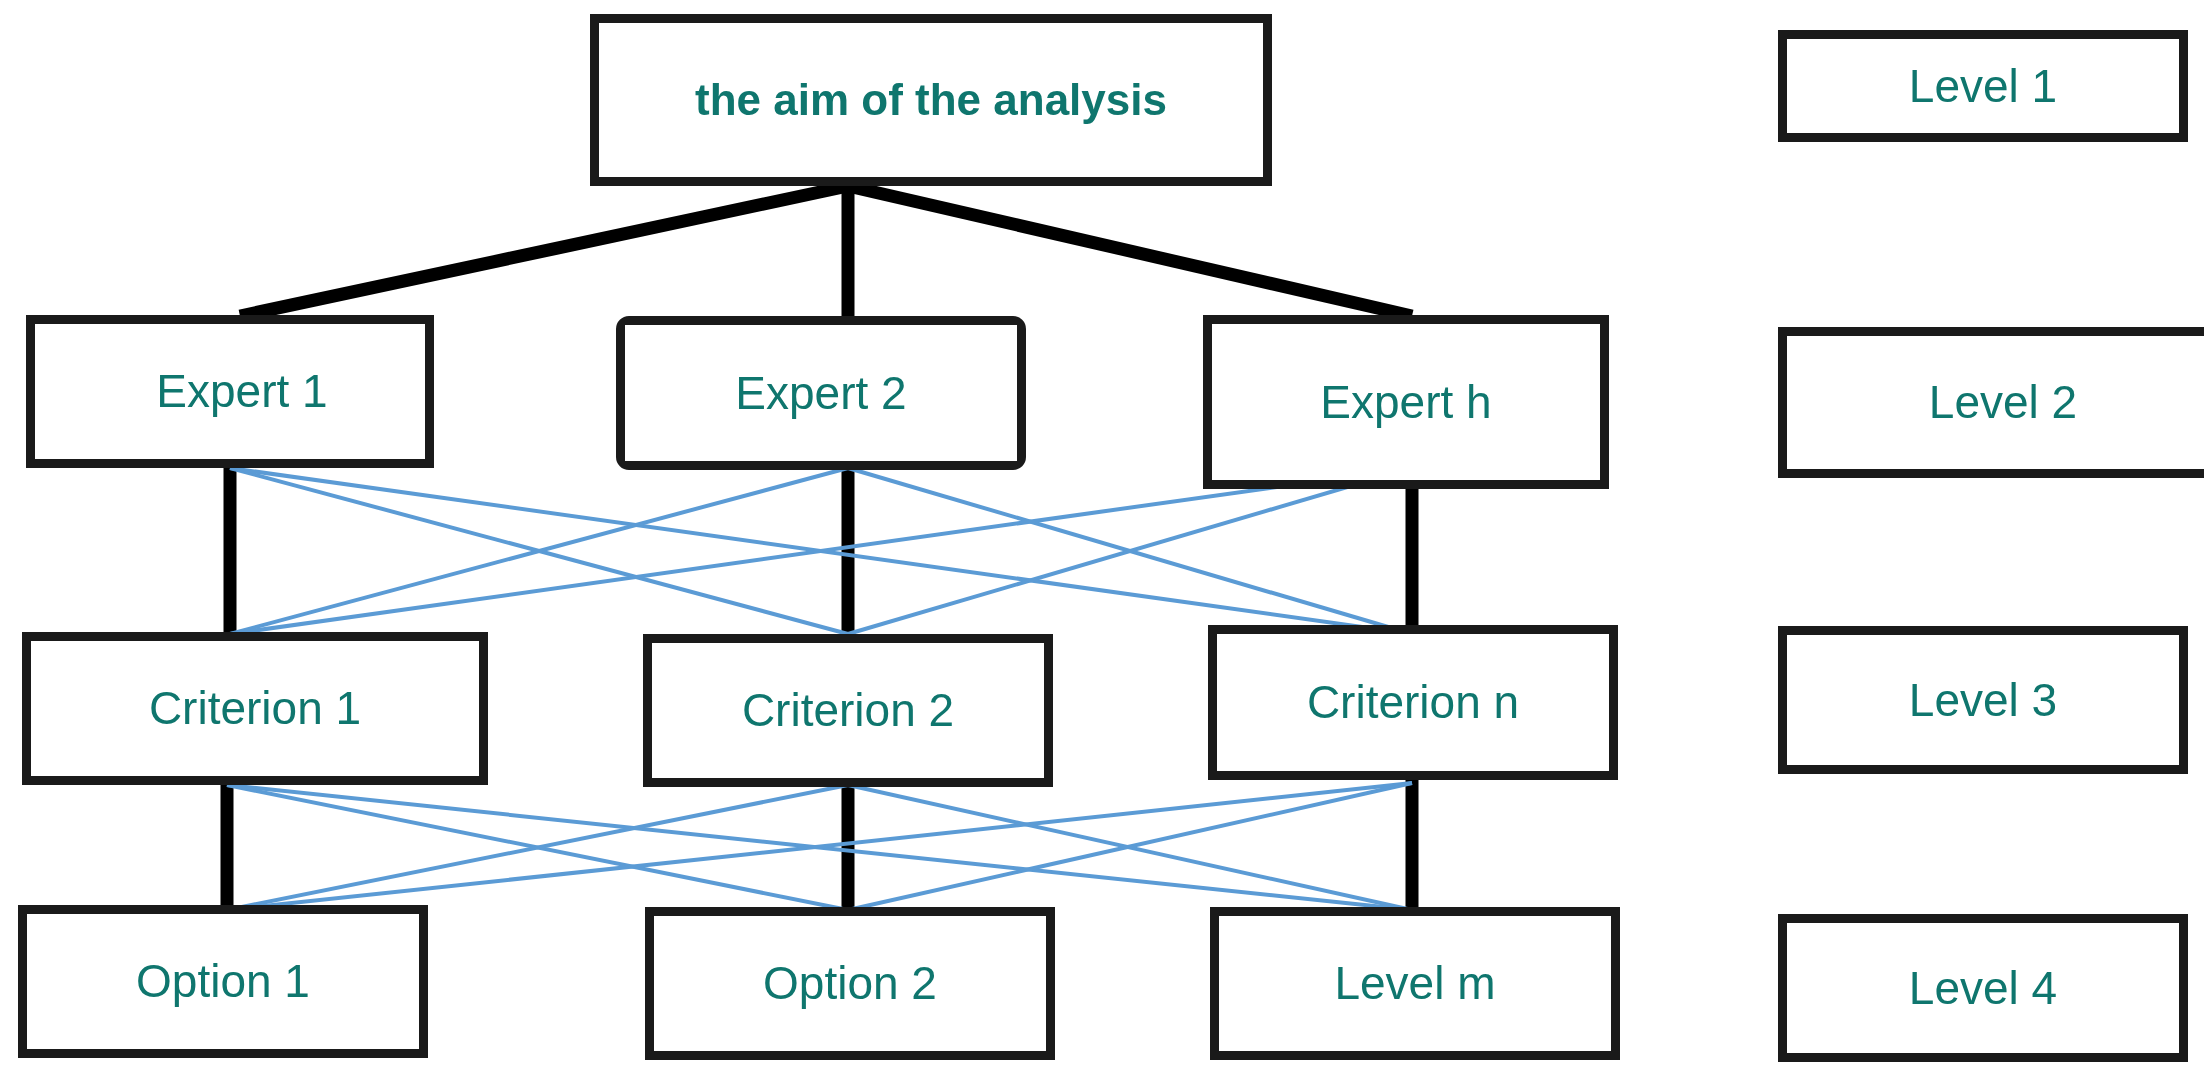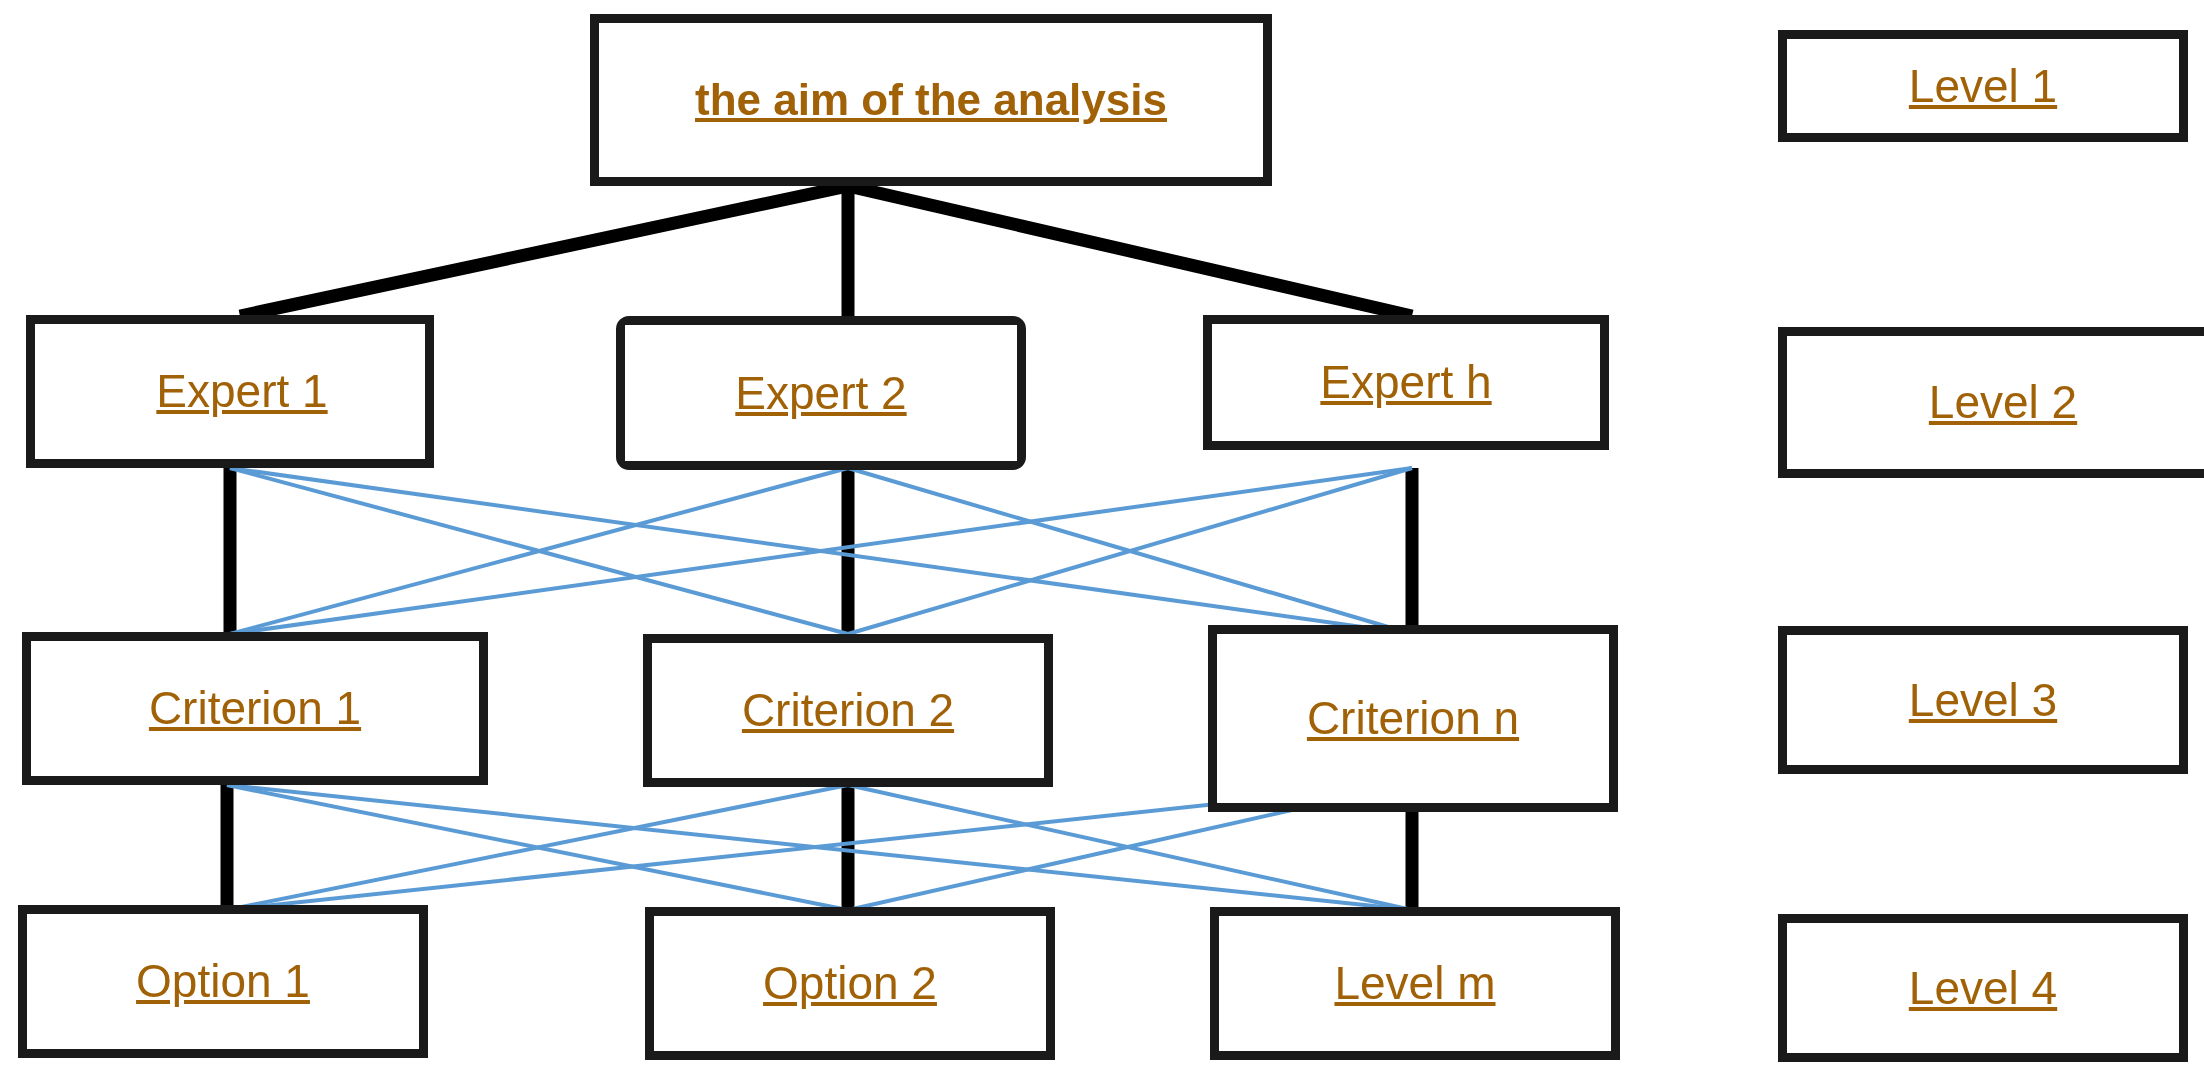--- a/index.html
+++ b/index.html
@@ -39,27 +39,26 @@
   .node-inner {
     box-sizing: border-box;
     width: 100%;
     height: 100%;
     border: 3px solid #ffffff;
     display: flex;
     align-items: center;
     justify-content: center;
   }
   .node-label {
-    color: #a16207;
+    color: #0f766e;
     font-size: 46px;
     font-weight: 400;
     line-height: 1.1;
     white-space: nowrap;
     text-align: center;
-    text-decoration: underline;
   }
   .node.goal .node-label {
     font-weight: 700;
     font-size: 44px;
   }
   .level-node .node-label {
     font-size: 46px;
   }
 </style>
 </head>
@@ -115,37 +114,37 @@
   <div class="node" style="left:26px; top:315px; width:408px; height:153px;padding-left:24px;">
     <div class="node-inner">
       <span class="node-label">Expert 1</span>
     </div>
   </div>
   <div class="node" style="left:616px; top:316px; width:410px; height:154px;border-radius:13px;">
     <div class="node-inner">
       <span class="node-label">Expert 2</span>
     </div>
   </div>
-  <div class="node" style="left:1203px; top:315px; width:406px; height:135px;">
+  <div class="node" style="left:1203px; top:315px; width:406px; height:174px;">
     <div class="node-inner">
       <span class="node-label">Expert h</span>
     </div>
   </div>
 
   <div class="node" style="left:22px; top:632px; width:466px; height:153px;">
     <div class="node-inner">
       <span class="node-label">Criterion 1</span>
     </div>
   </div>
   <div class="node" style="left:643px; top:634px; width:410px; height:153px;">
     <div class="node-inner">
       <span class="node-label">Criterion 2</span>
     </div>
   </div>
-  <div class="node" style="left:1208px; top:625px; width:410px; height:187px;">
+  <div class="node" style="left:1208px; top:625px; width:410px; height:155px;">
     <div class="node-inner">
       <span class="node-label">Criterion n</span>
     </div>
   </div>
 
   <div class="node" style="left:18px; top:905px; width:410px; height:153px;">
     <div class="node-inner">
       <span class="node-label">Option 1</span>
     </div>
   </div>

